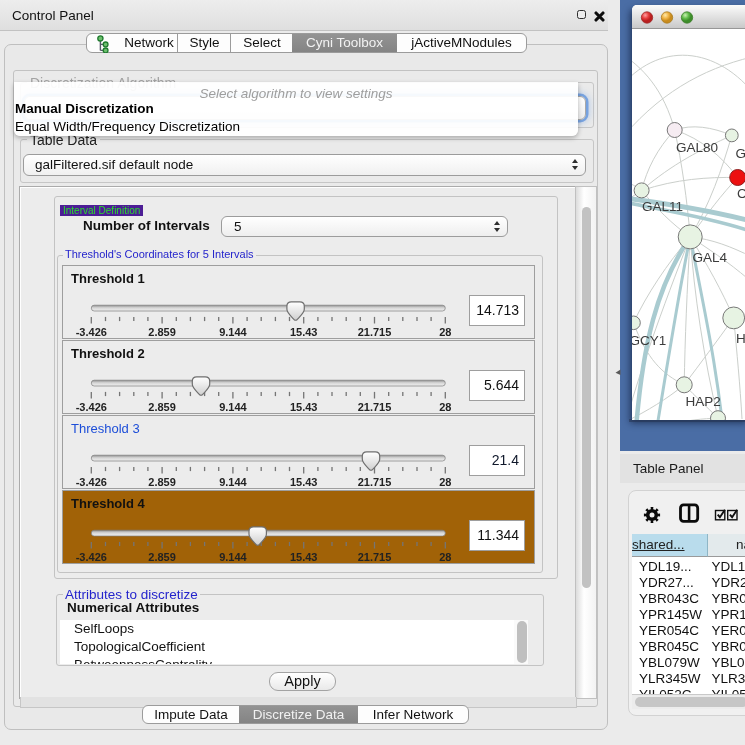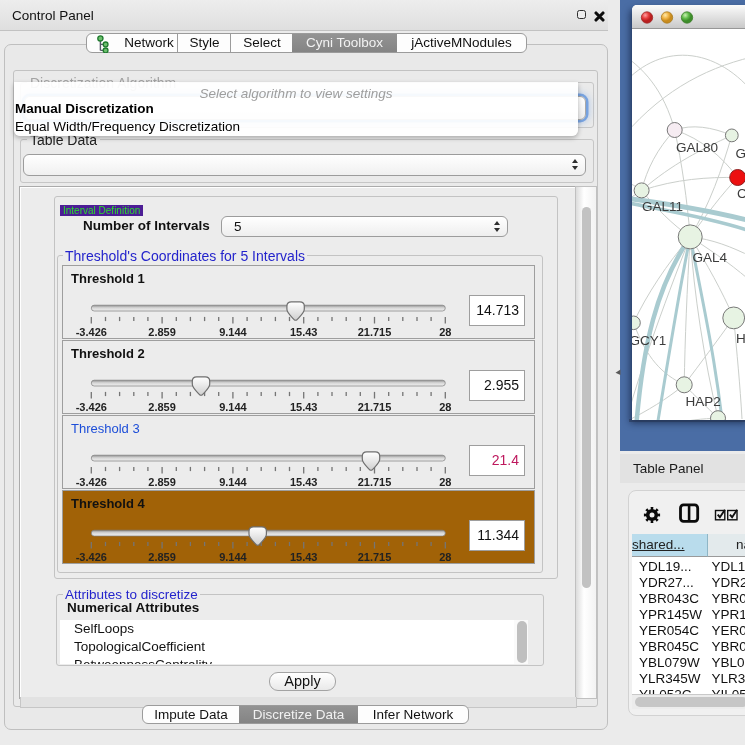--- a/index.html
+++ b/index.html
@@ -36,20 +36,21 @@
   <div class="abs" style="left:310px;top:0;width:129px;height:18.5px;line-height:18.5px;text-align:center;color:#111;">jActiveMNodules</div>
 </div>
 
 <div class="abs" style="left:20px;top:82px;width:572px;height:44px;border:1px solid #c6c6c6;border-radius:3px;"></div>
 <div class="abs" style="left:27px;top:75px;font-size:14px;color:#a2a2a2;background:#eaeaea;padding:0 3px;">Discretization Algorithm</div>
 <div class="abs" style="left:24px;top:96px;width:560px;height:22px;background:linear-gradient(#ffffff,#ededed);border:1px solid #a8a8a8;border-radius:4px;box-shadow:0 0 0 2.5px rgba(100,150,220,.8), 0 0 7px 3px rgba(110,160,230,.45);border-radius:6px;"></div>
 
 <div class="abs" style="left:20px;top:139px;width:572px;height:42px;border:1px solid #c6c6c6;border-radius:3px;"></div>
 <div class="abs" style="left:27px;top:132px;font-size:14px;color:#222;background:#eaeaea;padding:0 3px;">Table Data</div>
 <div class="abs" style="left:23px;top:153.5px;width:561px;height:20px;background:linear-gradient(#ffffff,#f0f0f0);border:1px solid #9c9c9c;border-radius:6px;">
+  <div class="abs" style="left:11px;top:0;line-height:20px;font-size:13.5px;color:#111;">galFiltered.sif default node</div>
   <svg class="abs" style="right:7px;top:4.5px;" width="6" height="11" viewBox="0 0 6 11">
     <path d="M3 0 L6 4 L0 4 Z" fill="#2e2e2e"></path>
     <path d="M3 11 L6 7 L0 7 Z" fill="#2e2e2e"></path>
   </svg>
 </div>
 
 <div class="abs" style="left:19px;top:186px;width:556px;height:511px;background:#ececec;border:1px solid #ababab;box-shadow:inset 1px 1px 0 #ffffff;"></div>
 
 <div class="abs" style="left:575px;top:186px;width:20px;height:511px;background:linear-gradient(90deg,#dcdcdc,#ffffff 40%,#f2f2f2);border:1px solid #c0c0c0;"></div>
 <div class="abs" style="left:582px;top:207px;width:9px;height:381px;background:#c2c2c2;border-radius:5px;"></div>
@@ -62,21 +63,21 @@
 <div class="abs" style="left:83px;top:218px;font-size:13.5px;font-weight:bold;color:#111;">Number of Intervals</div>
 <div class="abs" style="left:221px;top:215.5px;width:285px;height:19px;background:linear-gradient(#ffffff,#eeeeee);border:1px solid #9c9c9c;border-radius:6px;">
   <div class="abs" style="left:12px;top:0;line-height:19px;font-size:13.5px;color:#111;">5</div>
   <svg class="abs" style="right:7px;top:4px;" width="6" height="11" viewBox="0 0 6 11">
     <path d="M3 0 L6 4 L0 4 Z" fill="#2e2e2e"></path>
     <path d="M3 11 L6 7 L0 7 Z" fill="#2e2e2e"></path>
   </svg>
 </div>
 
 <div class="abs" style="left:57px;top:255px;width:484px;height:316px;border:1px solid #c3c3c3;border-radius:3px;"></div>
-<div class="abs" style="left:63px;top:248px;font-size:14px;color:#2424cc;background:#ececec;padding:0 2px;">Threshold's Coordinates for 5 Intervals</div>
+<div class="abs" style="left:63px;top:248px;font-size:11px;color:#2424cc;background:#ececec;padding:0 2px;">Threshold's Coordinates for 5 Intervals</div>
 
 <div id="thresholds">
     <div class="abs" style="left:62px;top:265px;width:471px;height:72px;background:#ececec;border:1px solid #9e9e9e;">
       <div class="abs" style="left:8px;top:5px;font-size:13px;font-weight:bold;color:#111;">Threshold 1</div>
       <svg class="abs" style="left:0;top:28px;" width="420" height="42" viewBox="0 0 420 42">
         <defs>
           <linearGradient id="tr0" x1="0" y1="0" x2="0" y2="1">
             <stop offset="0%" stop-color="#8f8f8f"></stop>
             <stop offset="45%" stop-color="#d6d6d6"></stop>
             <stop offset="100%" stop-color="#efefef"></stop>
@@ -169,21 +170,21 @@
           <line x1="382.3" y1="22.9" x2="382.3" y2="29.5"></line>
         </g>
         <path d="M 129.3 12.2 Q 129.3 7.9 133.8 7.9 L 142.2 7.9 Q 146.7 7.9 146.7 12.2 L 146.7 15.2 C 146.7 18.5 143.2 21.5 139.4 25.7 Q 138.0 26.8 136.6 25.7 C 132.8 21.5 129.3 18.5 129.3 15.2 Z" fill="url(#th1)" stroke="#6f6f6f" stroke-width="1.2"></path>
       </svg>
       <div class="abs" style="left:-1.7px;top:59.5px;width:60px;text-align:center;font-size:11px;font-weight:bold;color:#222;">-3.426</div>
       <div class="abs" style="left:69.1px;top:59.5px;width:60px;text-align:center;font-size:11px;font-weight:bold;color:#222;">2.859</div>
       <div class="abs" style="left:139.9px;top:59.5px;width:60px;text-align:center;font-size:11px;font-weight:bold;color:#222;">9.144</div>
       <div class="abs" style="left:210.7px;top:59.5px;width:60px;text-align:center;font-size:11px;font-weight:bold;color:#222;">15.43</div>
       <div class="abs" style="left:281.5px;top:59.5px;width:60px;text-align:center;font-size:11px;font-weight:bold;color:#222;">21.715</div>
       <div class="abs" style="left:352.3px;top:59.5px;width:60px;text-align:center;font-size:11px;font-weight:bold;color:#222;">28</div>
-      <div class="abs" style="left:406px;top:29px;width:49px;height:28.5px;background:#fff;border:1px solid #9e9e9e;text-align:right;line-height:28.5px;font-size:14px;color:#111;padding-right:5px;">2.955</div>
+      <div class="abs" style="left:406px;top:29px;width:49px;height:28.5px;background:#fff;border:1px solid #9e9e9e;text-align:right;line-height:28.5px;font-size:14px;color:#111;padding-right:5px;">5.644</div>
     </div>
     <div class="abs" style="left:62px;top:415px;width:471px;height:72px;background:#ececec;border:1px solid #9e9e9e;">
       <div class="abs" style="left:8px;top:5px;font-size:13px;font-weight:normal;color:#1d4ed8;">Threshold 3</div>
       <svg class="abs" style="left:0;top:28px;" width="420" height="42" viewBox="0 0 420 42">
         <defs>
           <linearGradient id="tr2" x1="0" y1="0" x2="0" y2="1">
             <stop offset="0%" stop-color="#8f8f8f"></stop>
             <stop offset="45%" stop-color="#d6d6d6"></stop>
             <stop offset="100%" stop-color="#efefef"></stop>
           </linearGradient>
@@ -222,21 +223,21 @@
           <line x1="382.3" y1="22.9" x2="382.3" y2="29.5"></line>
         </g>
         <path d="M 299.3 12.2 Q 299.3 7.9 303.8 7.9 L 312.2 7.9 Q 316.7 7.9 316.7 12.2 L 316.7 15.2 C 316.7 18.5 313.2 21.5 309.4 25.7 Q 308.0 26.8 306.6 25.7 C 302.8 21.5 299.3 18.5 299.3 15.2 Z" fill="url(#th2)" stroke="#6f6f6f" stroke-width="1.2"></path>
       </svg>
       <div class="abs" style="left:-1.7px;top:59.5px;width:60px;text-align:center;font-size:11px;font-weight:bold;color:#222;">-3.426</div>
       <div class="abs" style="left:69.1px;top:59.5px;width:60px;text-align:center;font-size:11px;font-weight:bold;color:#222;">2.859</div>
       <div class="abs" style="left:139.9px;top:59.5px;width:60px;text-align:center;font-size:11px;font-weight:bold;color:#222;">9.144</div>
       <div class="abs" style="left:210.7px;top:59.5px;width:60px;text-align:center;font-size:11px;font-weight:bold;color:#222;">15.43</div>
       <div class="abs" style="left:281.5px;top:59.5px;width:60px;text-align:center;font-size:11px;font-weight:bold;color:#222;">21.715</div>
       <div class="abs" style="left:352.3px;top:59.5px;width:60px;text-align:center;font-size:11px;font-weight:bold;color:#222;">28</div>
-      <div class="abs" style="left:406px;top:29px;width:49px;height:28.5px;background:#fff;border:1px solid #9e9e9e;text-align:right;line-height:28.5px;font-size:14px;color:#be185d;padding-right:5px;">21.4</div>
+      <div class="abs" style="left:406px;top:29px;width:49px;height:28.5px;background:#fff;border:1px solid #9e9e9e;text-align:right;line-height:28.5px;font-size:14px;color:#0f172a;padding-right:5px;">21.4</div>
     </div>
     <div class="abs" style="left:62px;top:490px;width:471px;height:72px;background:#a16207;border:1px solid #9e9e9e;">
       <div class="abs" style="left:8px;top:5px;font-size:13px;font-weight:bold;color:#111;">Threshold 4</div>
       <svg class="abs" style="left:0;top:28px;" width="420" height="42" viewBox="0 0 420 42">
         <defs>
           <linearGradient id="tr3" x1="0" y1="0" x2="0" y2="1">
             <stop offset="0%" stop-color="#8f8f8f"></stop>
             <stop offset="45%" stop-color="#d6d6d6"></stop>
             <stop offset="100%" stop-color="#efefef"></stop>
           </linearGradient>

